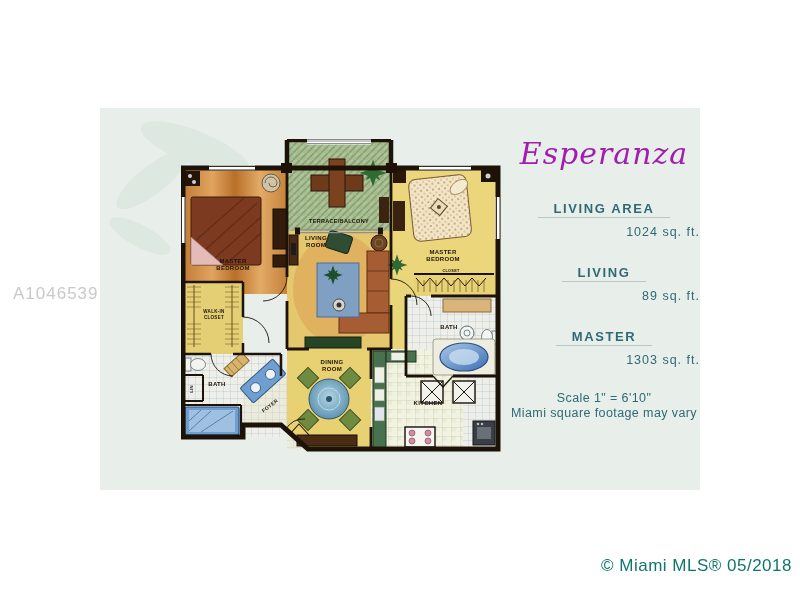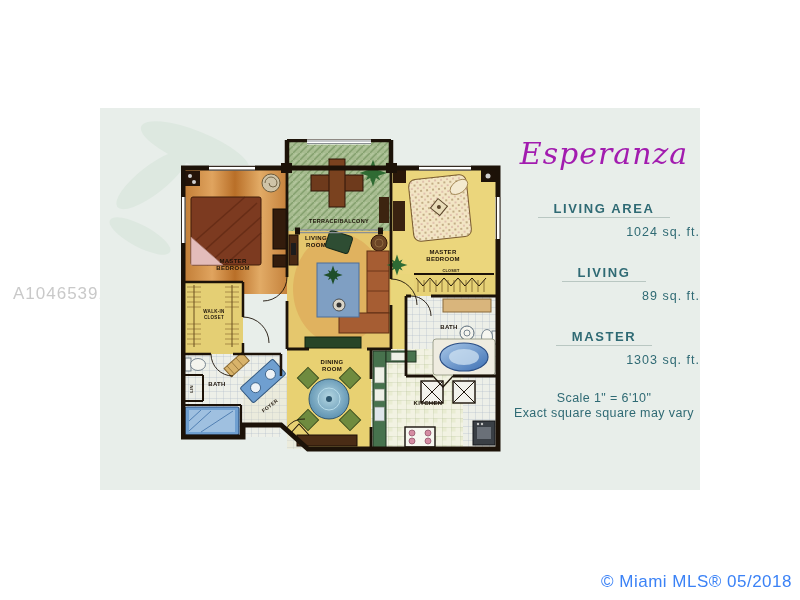--- a/index.html
+++ b/index.html
@@ -1,20 +1,20 @@
 <!DOCTYPE html>
 <html><head>
 <meta charset="utf-8">
 <style>
   html,body{margin:0;padding:0;background:#fff;}
   .page{position:relative;width:800px;height:600px;background:#ffffff;overflow:hidden;
         font-family:"Liberation Sans",sans-serif;}
   .watermark{position:absolute;left:13px;top:284px;font-size:17px;color:#c9c9c9;
              letter-spacing:1px;}
-  .footer{position:absolute;right:8px;top:572px;font-size:17px;color:#3b82f6;
+  .footer{position:absolute;right:8px;top:556px;font-size:17px;color:#0f766e;
           letter-spacing:.5px;}
   .card{position:absolute;left:100px;top:108px;width:600px;height:382px;background:#e8eeea;}
   .decor{position:absolute;left:0;top:0;}
   .plan{position:absolute;left:81px;top:31px;}
   .plan text{font-family:"Liberation Sans",sans-serif;font-weight:bold;fill:#1d1309;
              text-anchor:middle;letter-spacing:.3px;}
   .panel{position:absolute;left:408px;top:28px;width:192px;text-align:center;color:#2f6a74;}
   .title{font-family:"DejaVu Serif","Liberation Serif",serif;font-style:italic;
          font-size:30px;color:#a21caf;letter-spacing:1px;}
   .stats{margin-top:28px;}
@@ -326,19 +326,19 @@
           <div class="stat-label">LIVING</div>
           <div class="stat-value">89 sq. ft.</div>
         </div>
         <div class="stat">
           <div class="stat-label">MASTER</div>
           <div class="stat-value">1303 sq. ft.</div>
         </div>
       </div>
       <div class="notes">
         <div>Scale 1" = 6'10"</div>
-        <div>Exact square square may vary</div>
+        <div>Miami square footage may vary</div>
       </div>
     </div>
   </div>
 
   <div class="footer">© Miami MLS® 05/2018</div>
 </div>
 
 </body></html>

